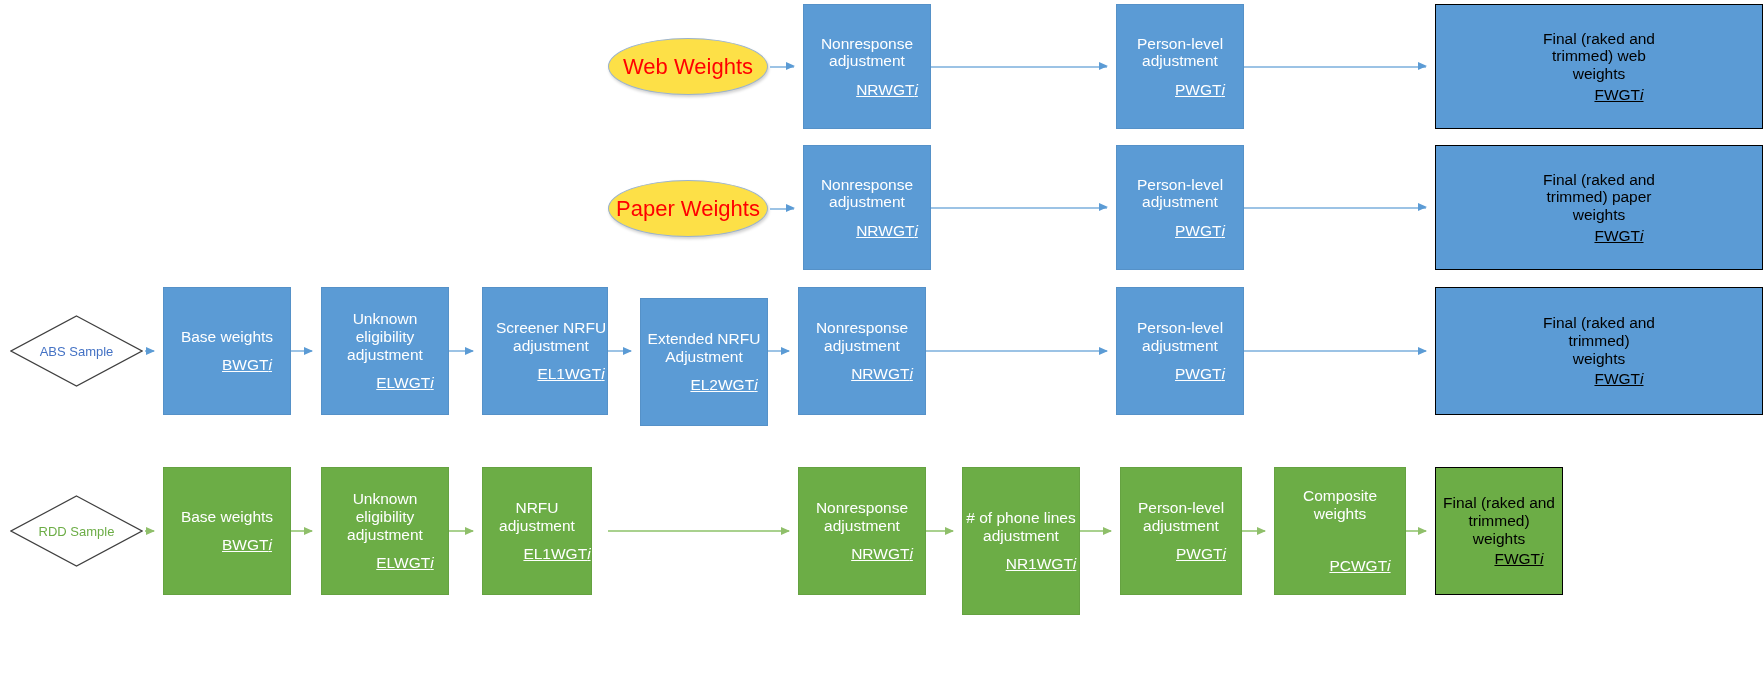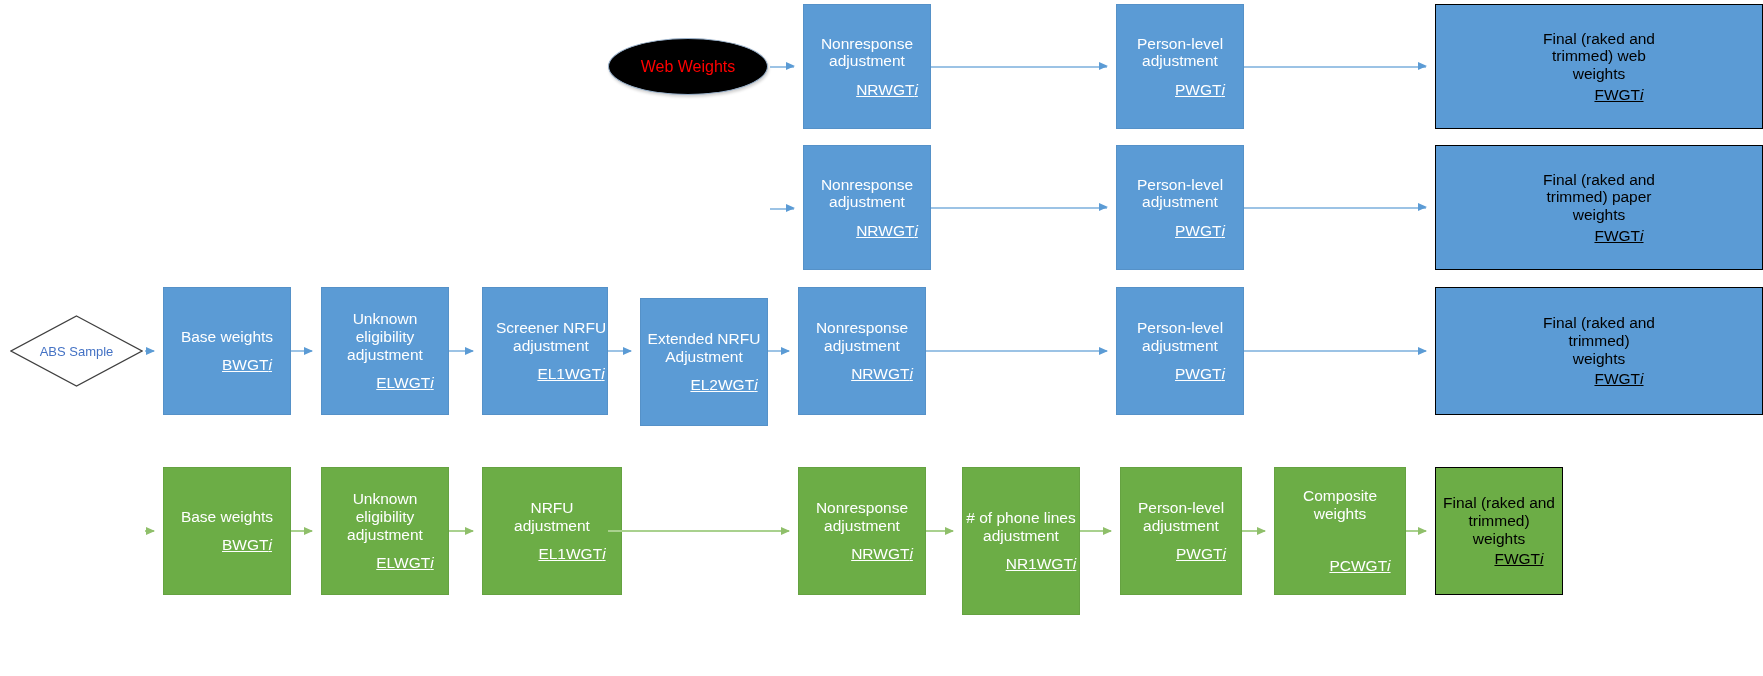--- a/index.html
+++ b/index.html
@@ -72,27 +72,27 @@
   .box.final-blue .code,
   .box.final-green .code {
     margin-top: 0.18em;
   }
 
   
   .ellipse {
     position: absolute;
     box-sizing: border-box;
     border-radius: 50%;
-    background: #000000;
+    background: #fde047;
     border: 1px solid #9ab2cc;
     display: flex;
     align-items: center;
     justify-content: center;
     color: #ff0000;
-    font-size: 16px;
+    font-size: 22px;
     box-shadow: 1px 2px 3px rgba(0,0,0,0.18);
   }
 
   
   .diamond-wrap {
     position: absolute;
     display: flex;
     align-items: center;
     justify-content: center;
   }
@@ -164,20 +164,23 @@
     <div class="conn blue" style="left: 1244px; top: 65.5px; width: 182px;">
       <div class="line"></div>
       <div class="head"></div>
     </div>
     <div class="node box final-blue" style="left: 1435px; top: 4px; width: 328px; height: 125px;">
       <span class="title">Final (raked and
 trimmed) web
 weights</span>
       <span class="code"><span>FWGT</span><span class="it">i</span></span>
     </div>
+    <div class="ellipse" style="left: 608px; top: 180px; width: 160px; height: 57px;">
+      <span>Paper Weights</span>
+    </div>
     <div class="conn blue" style="left: 770px; top: 207.5px; width: 24px;">
       <div class="line"></div>
       <div class="head"></div>
     </div>
     <div class="node box blue" style="left: 803px; top: 145px; width: 128px; height: 125px;">
       <span class="title">Nonresponse
 adjustment</span>
       <span class="code"><span>NRWGT</span><span class="it">i</span></span>
     </div>
     <div class="conn blue" style="left: 931px; top: 206.5px; width: 176px;">
@@ -262,20 +265,26 @@
     <div class="conn blue" style="left: 1244px; top: 350px; width: 182px;">
       <div class="line"></div>
       <div class="head"></div>
     </div>
     <div class="node box final-blue" style="left: 1435px; top: 287px; width: 328px; height: 128px;">
       <span class="title">Final (raked and
 trimmed)
 weights</span>
       <span class="code"><span>FWGT</span><span class="it">i</span></span>
     </div>
+    <div class="diamond-wrap green" style="left: 10px; top: 495px; width: 133px; height: 72px;">
+      <svg width="133" height="72">
+        <polygon points="66.5,1 132,36 66.5,71 1,36" fill="#ffffff" stroke="#3f3f3f" stroke-width="1.2"></polygon>
+      </svg>
+      <span class="dlabel">RDD Sample</span>
+    </div>
     <div class="conn green" style="left: 145px; top: 530px; width: 9px;">
       <div class="line"></div>
       <div class="head"></div>
     </div>
     <div class="node box green" style="left: 163px; top: 467px; width: 128px; height: 128px;">
       <span class="title">Base weights</span>
       <span class="code"><span>BWGT</span><span class="it">i</span></span>
     </div>
     <div class="conn green" style="left: 291px; top: 530px; width: 21px;">
       <div class="line"></div>
@@ -284,21 +293,21 @@
     <div class="node box green" style="left: 321px; top: 467px; width: 128px; height: 128px;">
       <span class="title">Unknown
 eligibility
 adjustment</span>
       <span class="code"><span>ELWGT</span><span class="it">i</span></span>
     </div>
     <div class="conn green" style="left: 449px; top: 530px; width: 24px;">
       <div class="line"></div>
       <div class="head"></div>
     </div>
-    <div class="node box green" style="left: 482px; top: 467px; width: 140px; height: 128px;">
+    <div class="node box green" style="left: 482px; top: 467px; width: 110px; height: 128px;">
       <span class="title">NRFU
 adjustment</span>
       <span class="code"><span>EL1WGT</span><span class="it">i</span></span>
     </div>
     <div class="conn green" style="left: 608px; top: 530px; width: 181px;">
       <div class="line"></div>
       <div class="head"></div>
     </div>
     <div class="node box green" style="left: 798px; top: 467px; width: 128px; height: 128px;">
       <span class="title">Nonresponse

